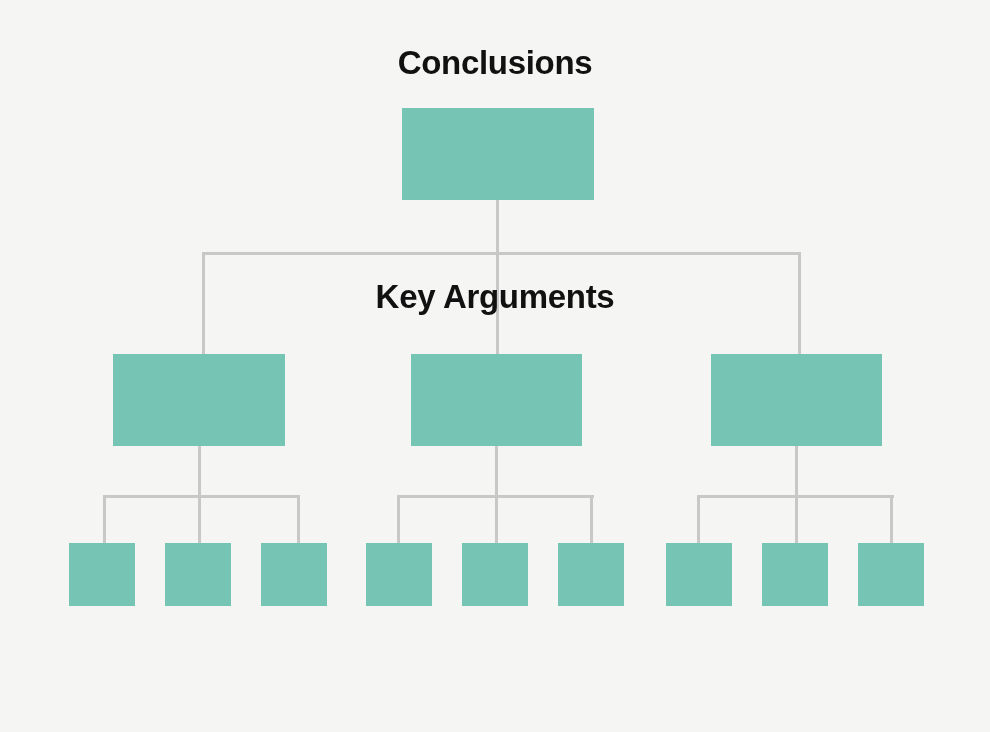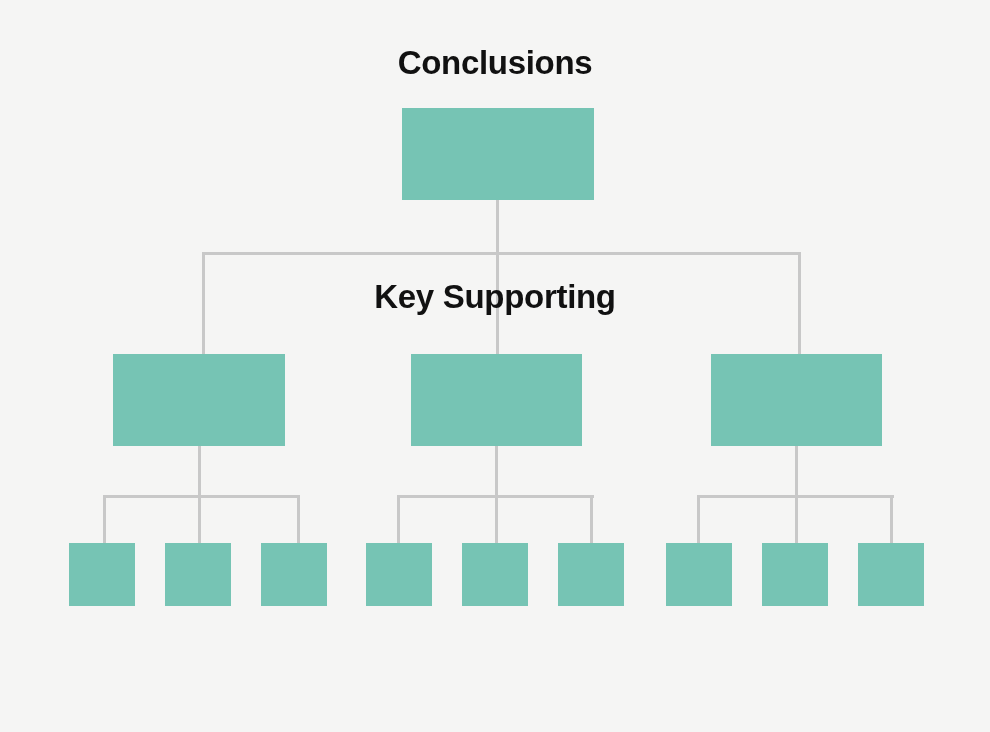--- a/index.html
+++ b/index.html
@@ -44,21 +44,21 @@
   .line.h { height: 3px; }
   .line.v { width: 3px; }
 </style>
 </head>
 <body>
 
 <div id="canvas">
 
   <div class="level-label" style="top:44px;">Conclusions</div>
 
-  <div class="level-label" style="top:278px;">Key Supporting</div>
+  <div class="level-label" style="top:278px;">Key Arguments</div>
 
 
   <div class="line v" style="left:496px; top:200px; height:154px;"></div>
   <div class="line h" style="left:202px; top:252px; width:599px;"></div>
   <div class="line v" style="left:202px; top:252px; height:102px;"></div>
   <div class="line v" style="left:798px; top:252px; height:102px;"></div>
 
   <div class="line v" style="left:198px; top:446px; height:97px;"></div>
   <div class="line h" style="left:103px; top:495px; width:197px;"></div>
   <div class="line v" style="left:103px; top:495px; height:48px;"></div>

